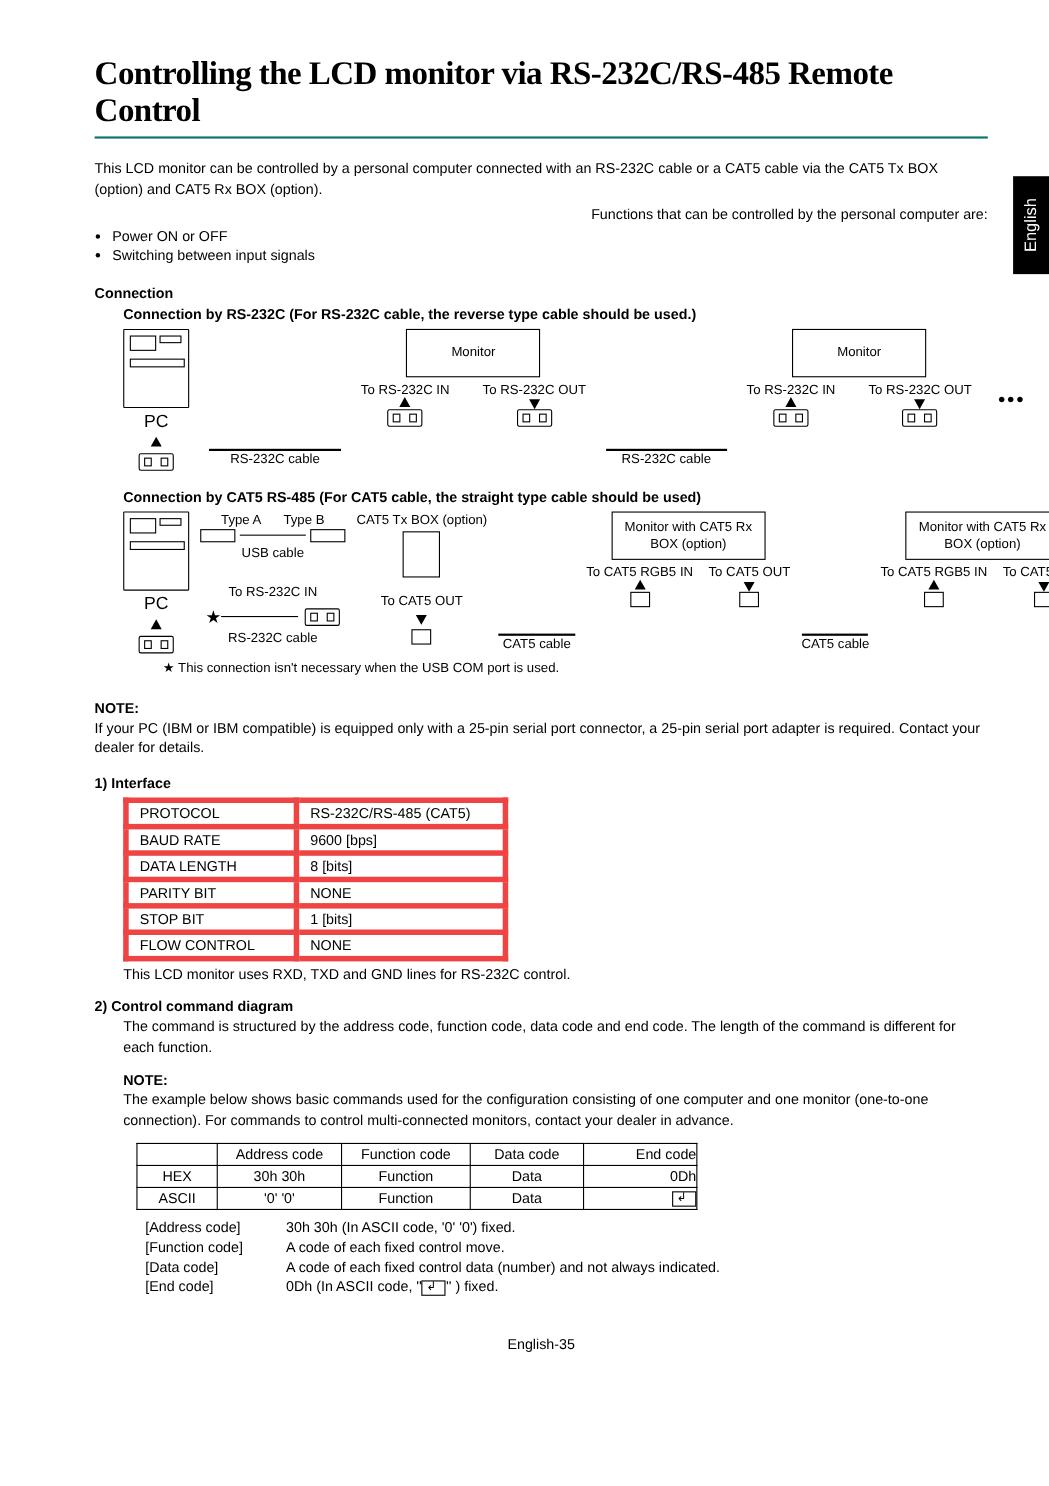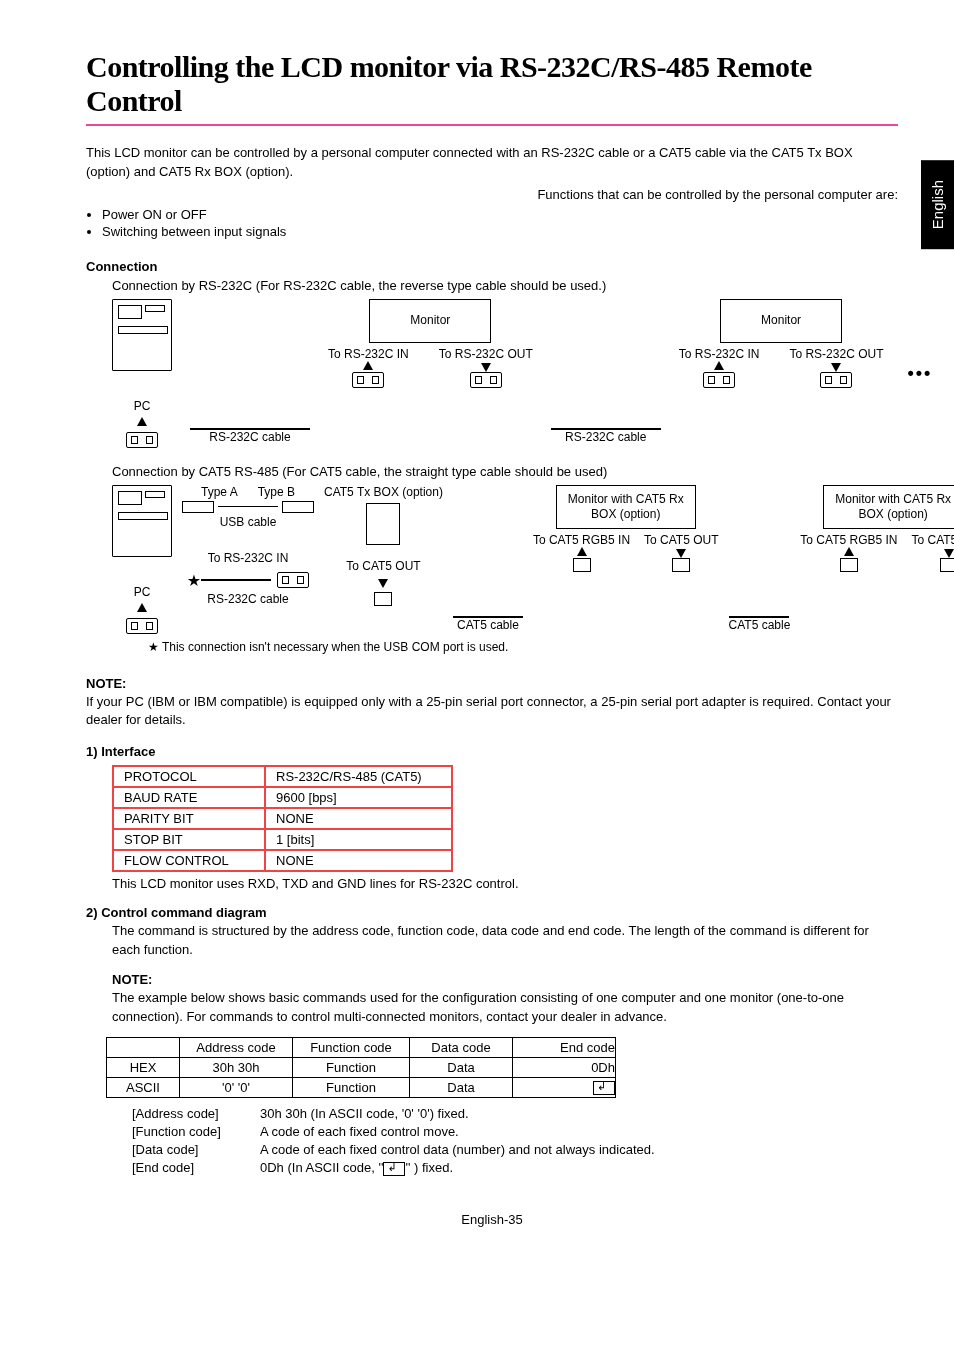--- a/index.html
+++ b/index.html
@@ -26,74 +26,74 @@
     transform: rotate(180deg);
     padding: 20px 8px;
     font-size: 15px;
     text-align: center;
   }
   h1 {
     font-family: "Times New Roman", Times, serif;
     font-weight: bold;
     font-size: 30px;
     margin: 0 0 6px 0;
-    border-bottom: 2px solid #ec4899;
+    border-bottom: 2px solid #0f766e;
     padding-bottom: 6px;
     letter-spacing: -0.5px;
   }
   .intro, .para { margin: 18px 0 2px 0; line-height: 1.45; }
   .para { margin-top: 4px; text-align: right; }
   ul.bullets { margin: 2px 0 2px 16px; padding: 0; }
   ul.bullets li { margin: 2px 0; }
   .sec-head { font-weight: bold; margin-top: 20px; }
-  .sub-head { font-weight: normal; margin: 4px 0 6px 26px; }
+  .sub-head { font-weight: bold; margin: 4px 0 6px 26px; }
 
   
   .diagram {
     margin: 6px 0 10px 26px;
     font-size: 12px;
   }
   .diag232 { display:flex; align-items:flex-start; gap:18px; }
   .pc-box {
     width: 58px; height: 70px; border:1.5px solid #000; position:relative;
     border-radius:1px;
   }
   .pc-box::before{content:"";position:absolute;top:5px;left:5px;width:22px;height:12px;border:1px solid #000;}
   .pc-box::after{content:"";position:absolute;top:5px;left:32px;width:18px;height:5px;border:1px solid #000;}
   .pc-box .drive{position:absolute;top:26px;left:5px;width:48px;height:6px;border:1px solid #000;}
   .mon-box { width:112px; height:42px; border:1.5px solid #000; display:flex;align-items:center;justify-content:center;padding:0 4px;text-align:center;line-height:1.25;}
-  .label { font-size:12px;margin-top:24px; }
+  .label { font-size:16px; }
   .arrow-up{width:0;height:0;border-left:5px solid transparent;border-right:5px solid transparent;border-bottom:9px solid #000;margin-bottom:2px;}
   .arrow-down{width:0;height:0;border-left:5px solid transparent;border-right:5px solid transparent;border-top:9px solid #000;margin-top:2px;}
   .port-icon{width:30px;height:14px;border:1.5px solid #000;border-radius:2px;position:relative;}
   .port-icon::before{content:"";position:absolute;left:4px;top:3px;width:5px;height:6px;border:1px solid #000;}
   .port-icon::after{content:"";position:absolute;right:4px;top:3px;width:5px;height:6px;border:1px solid #000;}
   .hline{height:1.5px;background:#000;flex:1;}
   .dots{font-weight:bold;letter-spacing:2px;margin-left:6px;align-self:center;font-size:18px;line-height:0;}
   .cat5box{width:32px;height:40px;border:1.5px solid #000;}
   .diag-row{display:flex;align-items:flex-end;gap:10px;}
   .small-port{width:16px;height:12px;border:1.5px solid #000;}
   .star-note{margin:6px 0 0 36px;font-size:12px;}
 
   
   .note-head{font-weight:bold;margin-top:22px;}
   .note-body{margin-top:2px;line-height:1.45;}
 
   
   .iface-table{border-collapse:collapse;margin:6px 0 4px 26px;font-size:13px;}
-  .iface-table td{border:2px solid #ef4444;padding:2px 10px;}
+  .iface-table td{border:5px solid #ef4444;padding:2px 10px;}
   .iface-table td:first-child{width:130px;}
   .iface-table td:last-child{width:165px;}
   .after-table{margin:4px 0 0 26px;}
 
   .num-head{font-weight:bold;margin-top:14px;}
   .indent-p{margin:2px 0 0 26px;line-height:1.45;}
 
   
-  .cmd-table{border-collapse:collapse;margin:10px 0 8px 20px;font-size:13px;}
+  .cmd-table{border-collapse:collapse;margin:10px 0 8px 38px;font-size:13px;}
   .cmd-table td,.cmd-table th{border:1px solid #000;padding:2px 0;text-align:center;font-weight:normal;}
   .cmd-table th{font-weight:normal;}
   .cmd-table .rh{width:72px;}
   .cmd-table .c1{width:112px;}
   .cmd-table .c2{width:116px;}
   .cmd-table .c3{width:102px;}
   .cmd-table .c4{width:102px;text-align:right;}
 
   .code-desc{margin:0 0 0 46px;font-size:13px;}
   .code-desc .row{display:flex;gap:18px;margin:3px 0;}
@@ -298,20 +298,24 @@
   <div class="num-head" style="margin-top:14px;">1)  Interface</div>
   <table class="iface-table">
     <tbody id="iface-body">
         <tr>
           <td>PROTOCOL</td>
           <td>RS-232C/RS-485 (CAT5)</td>
         </tr>
         <tr>
           <td>BAUD RATE</td>
           <td>9600 [bps]</td>
+        </tr>
+        <tr>
+          <td>DATA LENGTH</td>
+          <td>8 [bits]</td>
         </tr>
         <tr>
           <td>PARITY BIT</td>
           <td>NONE</td>
         </tr>
         <tr>
           <td>STOP BIT</td>
           <td>1 [bits]</td>
         </tr>
         <tr>

